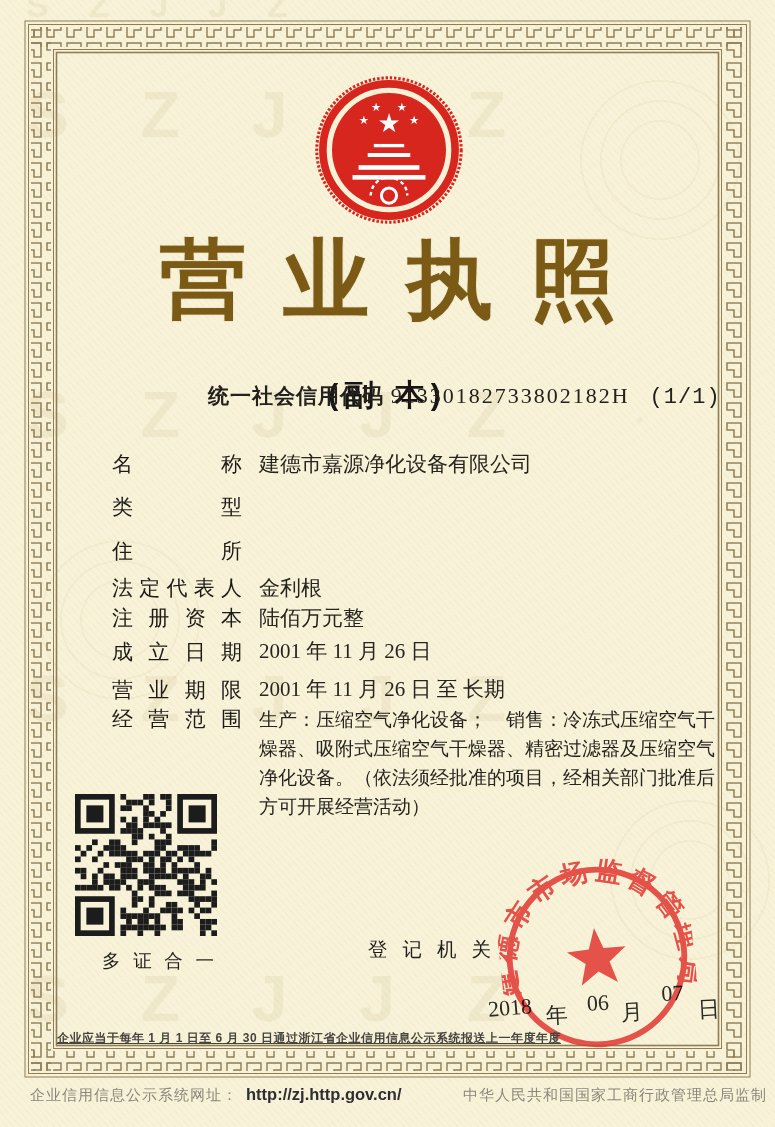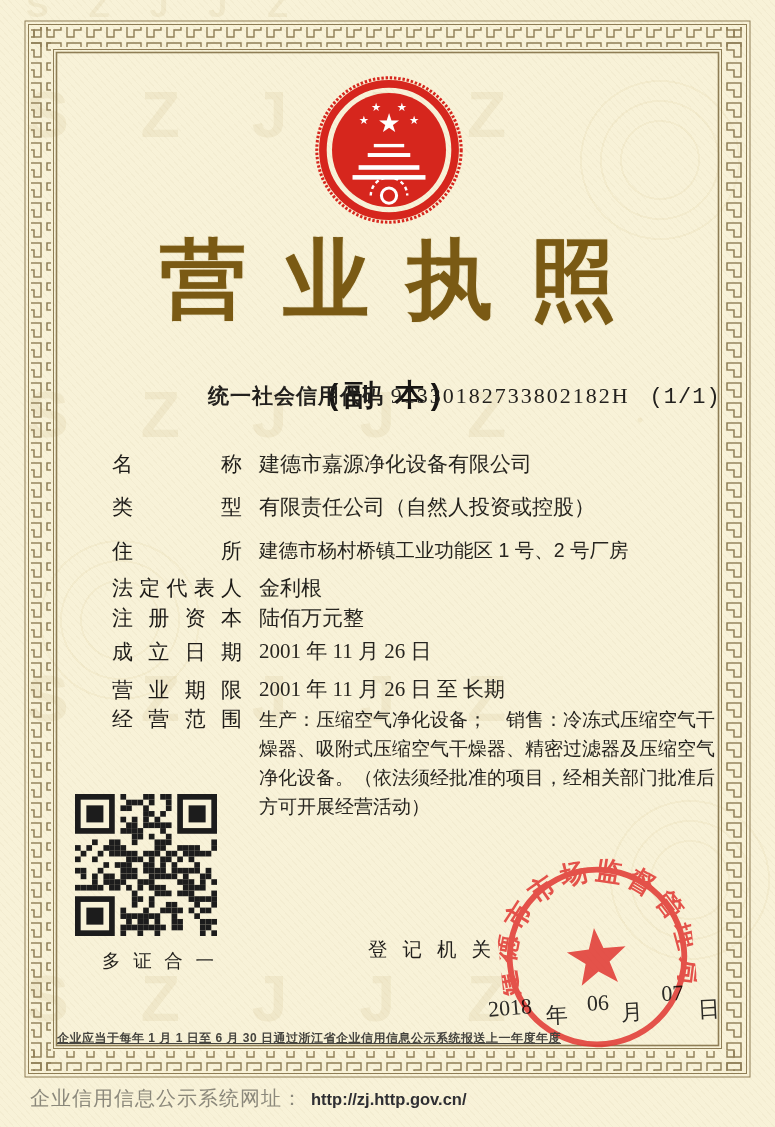--- a/index.html
+++ b/index.html
@@ -88,21 +88,21 @@
   .seal{position:absolute;left:500px;top:860px;opacity:0.88;mix-blend-mode:multiply;transform:rotate(-6deg);}
 
   .notice{
     position:absolute;left:57px;top:1030px;width:690px;overflow:hidden;
     white-space:nowrap;font-size:12px;font-weight:bold;color:#45443e;letter-spacing:0.5px;text-decoration:underline;
   }
   .footer{
     position:absolute;left:30px;right:28px;top:1085px;
     display:flex;justify-content:space-between;align-items:baseline;
   }
-  .footer .left-label{font-size:20px;color:#8b887b;letter-spacing:1px;margin-top:24px;}
+  .footer .left-label{font-size:15px;color:#8b887b;letter-spacing:1px;margin-top:24px;}
   .footer .url{font-size:16.5px;font-weight:bold;color:#2f2f33;margin-left:8px;}
   .footer .right{font-size:15px;color:#8b887b;letter-spacing:1px;}
 </style>
 </head>
 <body>
 
 <div class="page">
 
   <div class="wm" style="top:-14px;font-size:34px;letter-spacing:40px;">SZJJZ</div>
   <div class="wm" style="top:78px;">SZJJZ</div>
@@ -168,28 +168,26 @@
             <span>名</span>
             <span>称</span>
           </div>
         <div class="fvalue">建德市嘉源净化设备有限公司</div>
       </div>
       <div class="frow">
         <div class="flabel jspread">
             <span>类</span>
             <span>型</span>
           </div>
-        <div class="fvalue">有限责任公司（自然人投资或控股）</div>
       </div>
       <div class="frow">
         <div class="flabel jspread">
             <span>住</span>
             <span>所</span>
           </div>
-        <div class="fvalue">建德市杨村桥镇工业功能区 1 号、2 号厂房</div>
       </div>
       <div class="frow">
         <div class="flabel jspread">
             <span>法</span>
             <span>定</span>
             <span>代</span>
             <span>表</span>
             <span>人</span>
           </div>
         <div class="fvalue">金利根</div>
@@ -491,16 +489,17 @@
         <textPath href="#sealArc" startOffset="2">建德市市场监督管理局</textPath>
       </text>
     </svg>
 
     <div class="notice">企业应当于每年 1 月 1 日至 6 月 30 日通过浙江省企业信用信息公示系统报送上一年度年度</div>
 
     <div class="footer">
       <div>
         <span class="left-label">企业信用信息公示系统网址：</span><span class="url">http://zj.http.gov.cn/</span>
       </div>
+      <div class="right">中华人民共和国国家工商行政管理总局监制</div>
     </div>
 
   </div>
 </div>
 
 </body></html>

